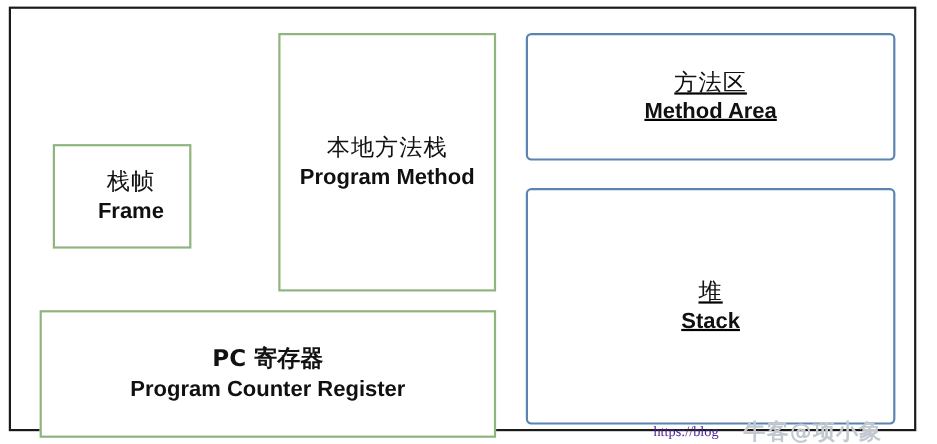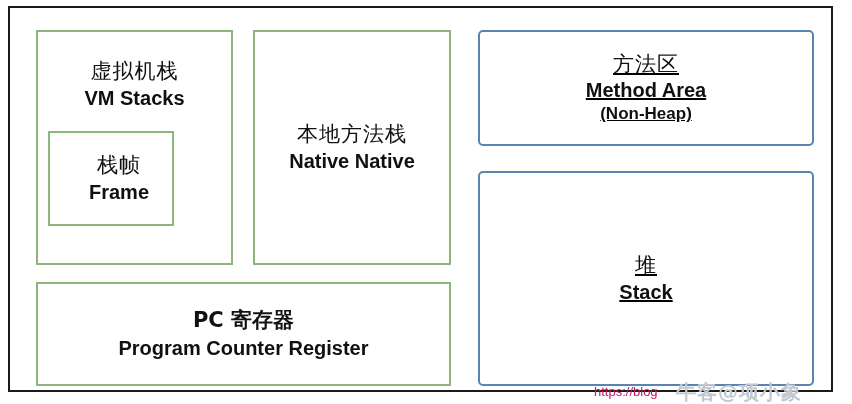--- a/index.html
+++ b/index.html
@@ -78,41 +78,41 @@
     font-weight: bold;
     color: #121212;
     line-height: 1.3;
     white-space: nowrap;
   }
 
   
   #box-vm-stacks   { left: 26px;  top: 22px;  width: 197px; height: 235px; justify-content: flex-start; padding-top: 26px; }
   #box-frame       { left: 38px;  top: 123px; width: 126px; height: 95px; padding-left: 16px;  }
   #box-native      { left: 243px; top: 22px;  width: 198px; height: 235px; }
-  #box-pc          { left: 26px;  top: 274px; width: 415px; height: 104px; }
+  #box-pc          { left: 26px;  top: 274px; width: 415px; height: 116px; }
   #box-method-area { left: 468px; top: 22px;  width: 336px; height: 116px; }
   #box-heap        { left: 468px; top: 163px; width: 336px; height: 215px; }
 
   
   #watermark {
     position: absolute;
     left: 594px;
     top: 378px;
     width: 252px;
     height: 26px;
     pointer-events: none;
     overflow: hidden;
   }
   #watermark-url {
     position: absolute;
     left: 0px;
     top: 6px;
-    font-family: Liberation Sans, sans-serif;
+    font-family: Liberation Serif, serif;
     font-size: 13px;
-    color: #be185d;
+    color: #4c1d95;
     white-space: nowrap;
   }
   #watermark-brand {
     position: absolute;
     left: 82px;
     top: 1px;
     font-family: "DejaVu Sans", "Liberation Sans", sans-serif;
     font-size: 20px;
     font-weight: bold;
     color: #c2c8d0;
@@ -120,44 +120,39 @@
     letter-spacing: 1px;
   }
 </style>
 </head>
 <body>
 
 <div id="canvas">
 
   <div id="outer-frame">
 
-    <div class="box green" id="box-vm-stacks">
-      <div class="cn">虚拟机栈</div>
-      <div class="en">VM Stacks</div>
-    </div>
 
     <div class="box green" id="box-frame">
       <div class="cn">栈帧</div>
       <div class="en">Frame</div>
     </div>
 
     <div class="box green" id="box-native">
       <div class="cn">本地方法栈</div>
-      <div class="en">Native Native</div>
+      <div class="en">Program Method</div>
     </div>
 
     <div class="box green" id="box-pc">
       <div class="mix">PC 寄存器</div>
       <div class="en">Program Counter Register</div>
     </div>
 
     <div class="box blue rounded" id="box-method-area">
       <div class="cn">方法区</div>
       <div class="en">Method Area</div>
-      <div class="en-sub">(Non-Heap)</div>
     </div>
 
     <div class="box blue rounded" id="box-heap">
       <div class="cn">堆</div>
       <div class="en">Stack</div>
     </div>
 
   </div>
 
   <div id="watermark">

